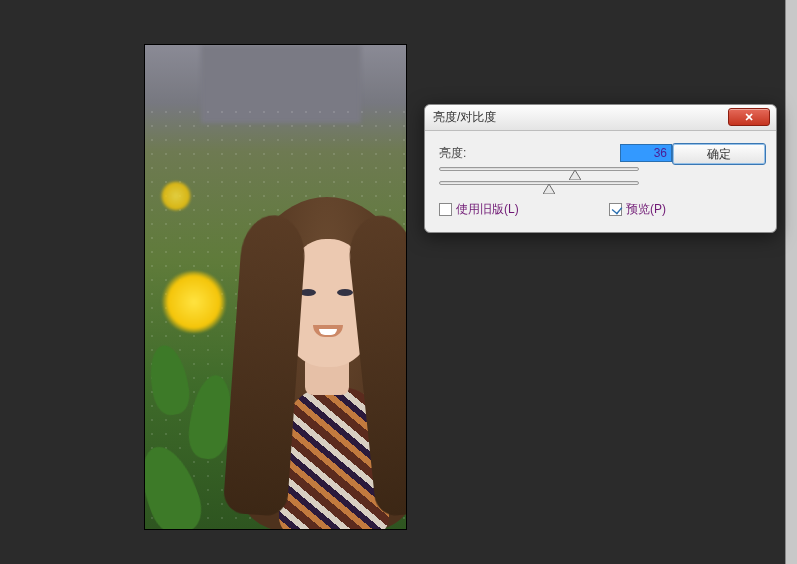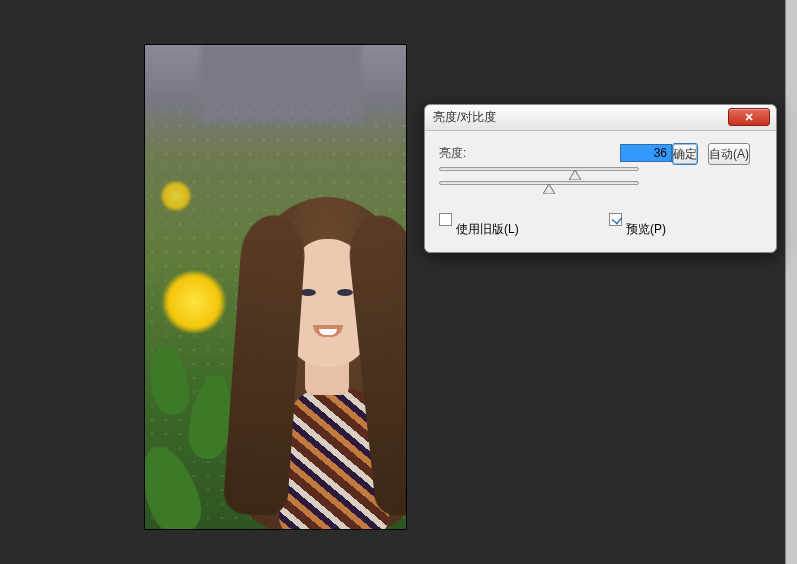--- a/index.html
+++ b/index.html
@@ -96,28 +96,28 @@
   .dlg-close {
     position:absolute; right:6px; top:3px; width:42px; height:18px;
     background: linear-gradient(#e56a5a,#c5341f);
     border:1px solid #8b1e10; border-radius:3px;
     display:flex; align-items:center; justify-content:center;
     color:#fff; font-weight:bold; font-size:11px;
     box-shadow: inset 0 1px 0 rgba(255,255,255,.4);
   }
   .dlg-body { display:flex; padding: 12px 10px 14px 14px; color:#444; }
   .dlg-left { flex:1; }
-  .dlg-right { width:94px; display:flex; flex-direction:row; gap:10px; }
+  .dlg-right { width:94px; display:flex; flex-direction:column; gap:10px; }
   .row { display:flex; align-items:center; height:20px; margin-bottom:4px; }
   .row-label { width:70px; }
   .num-input {
     width:52px; height:18px; border:1px solid #7a9ac0; background:#fff;
     font-size:12px; text-align:right; padding:0 4px; font-family:inherit;
   }
-  .num-input.selected { background:#3399ff; color:#000000; border-color:#2a6fb0; }
+  .num-input.selected { background:#3399ff; color:#4c1d95; border-color:#2a6fb0; }
   .slider-wrap { width:202px; padding:0 2px 10px 0; }
   .slider-track {
     position:relative; height:4px; border:1px solid #9a9a9a;
     background: linear-gradient(#d4d4d4,#f4f4f4);
     border-radius:2px;
   }
   .slider-thumb {
     position:absolute; top:2px; width:12px; height:10px; transform:translateX(-50%);
   }
   .slider-thumb svg { display:block; }
@@ -130,21 +130,21 @@
   .btn.primary { border-color:#3a77b3; box-shadow: 0 0 0 1px #94c0e8 inset, inset 0 1px 0 #fff; }
   .checkrow { display:flex; align-items:center; gap:4px; padding-top:6px; }
   .checkbox {
     width:13px; height:13px; border:1px solid #888; background:#fff; position:relative;
   }
   .checkbox.checked::after {
     content:""; position:absolute; left:2px; top:-1px; width:8px; height:10px;
     border-right:2px solid #2a6fb0; border-bottom:2px solid #2a6fb0;
     transform: rotate(40deg) scale(.7);
   }
-  .checklabel { color:#000000;margin-top:20px; }
+  .checklabel { color:#701a75; }
   .dlg-bottom { display:flex; justify-content:space-between; align-items:center; padding-right:6px; }
 </style>
 </head>
 <body>
 
 <div class="right-strip"></div>
 
 <div class="canvas">
   <div class="building"></div>
   <div class="dots"></div>
@@ -204,16 +204,15 @@
           <span class="checklabel">使用旧版(L)</span>
         </div>
         <div class="checkrow">
           <div class="checkbox checked" id="cb-preview"></div>
           <span class="checklabel">预览(P)</span>
         </div>
       </div>
     </div>
     <div class="dlg-right">
       <button class="btn primary">确定</button>
-      <button class="btn">自动(A)</button>
     </div>
   </div>
 </div>
 
 </body></html>

